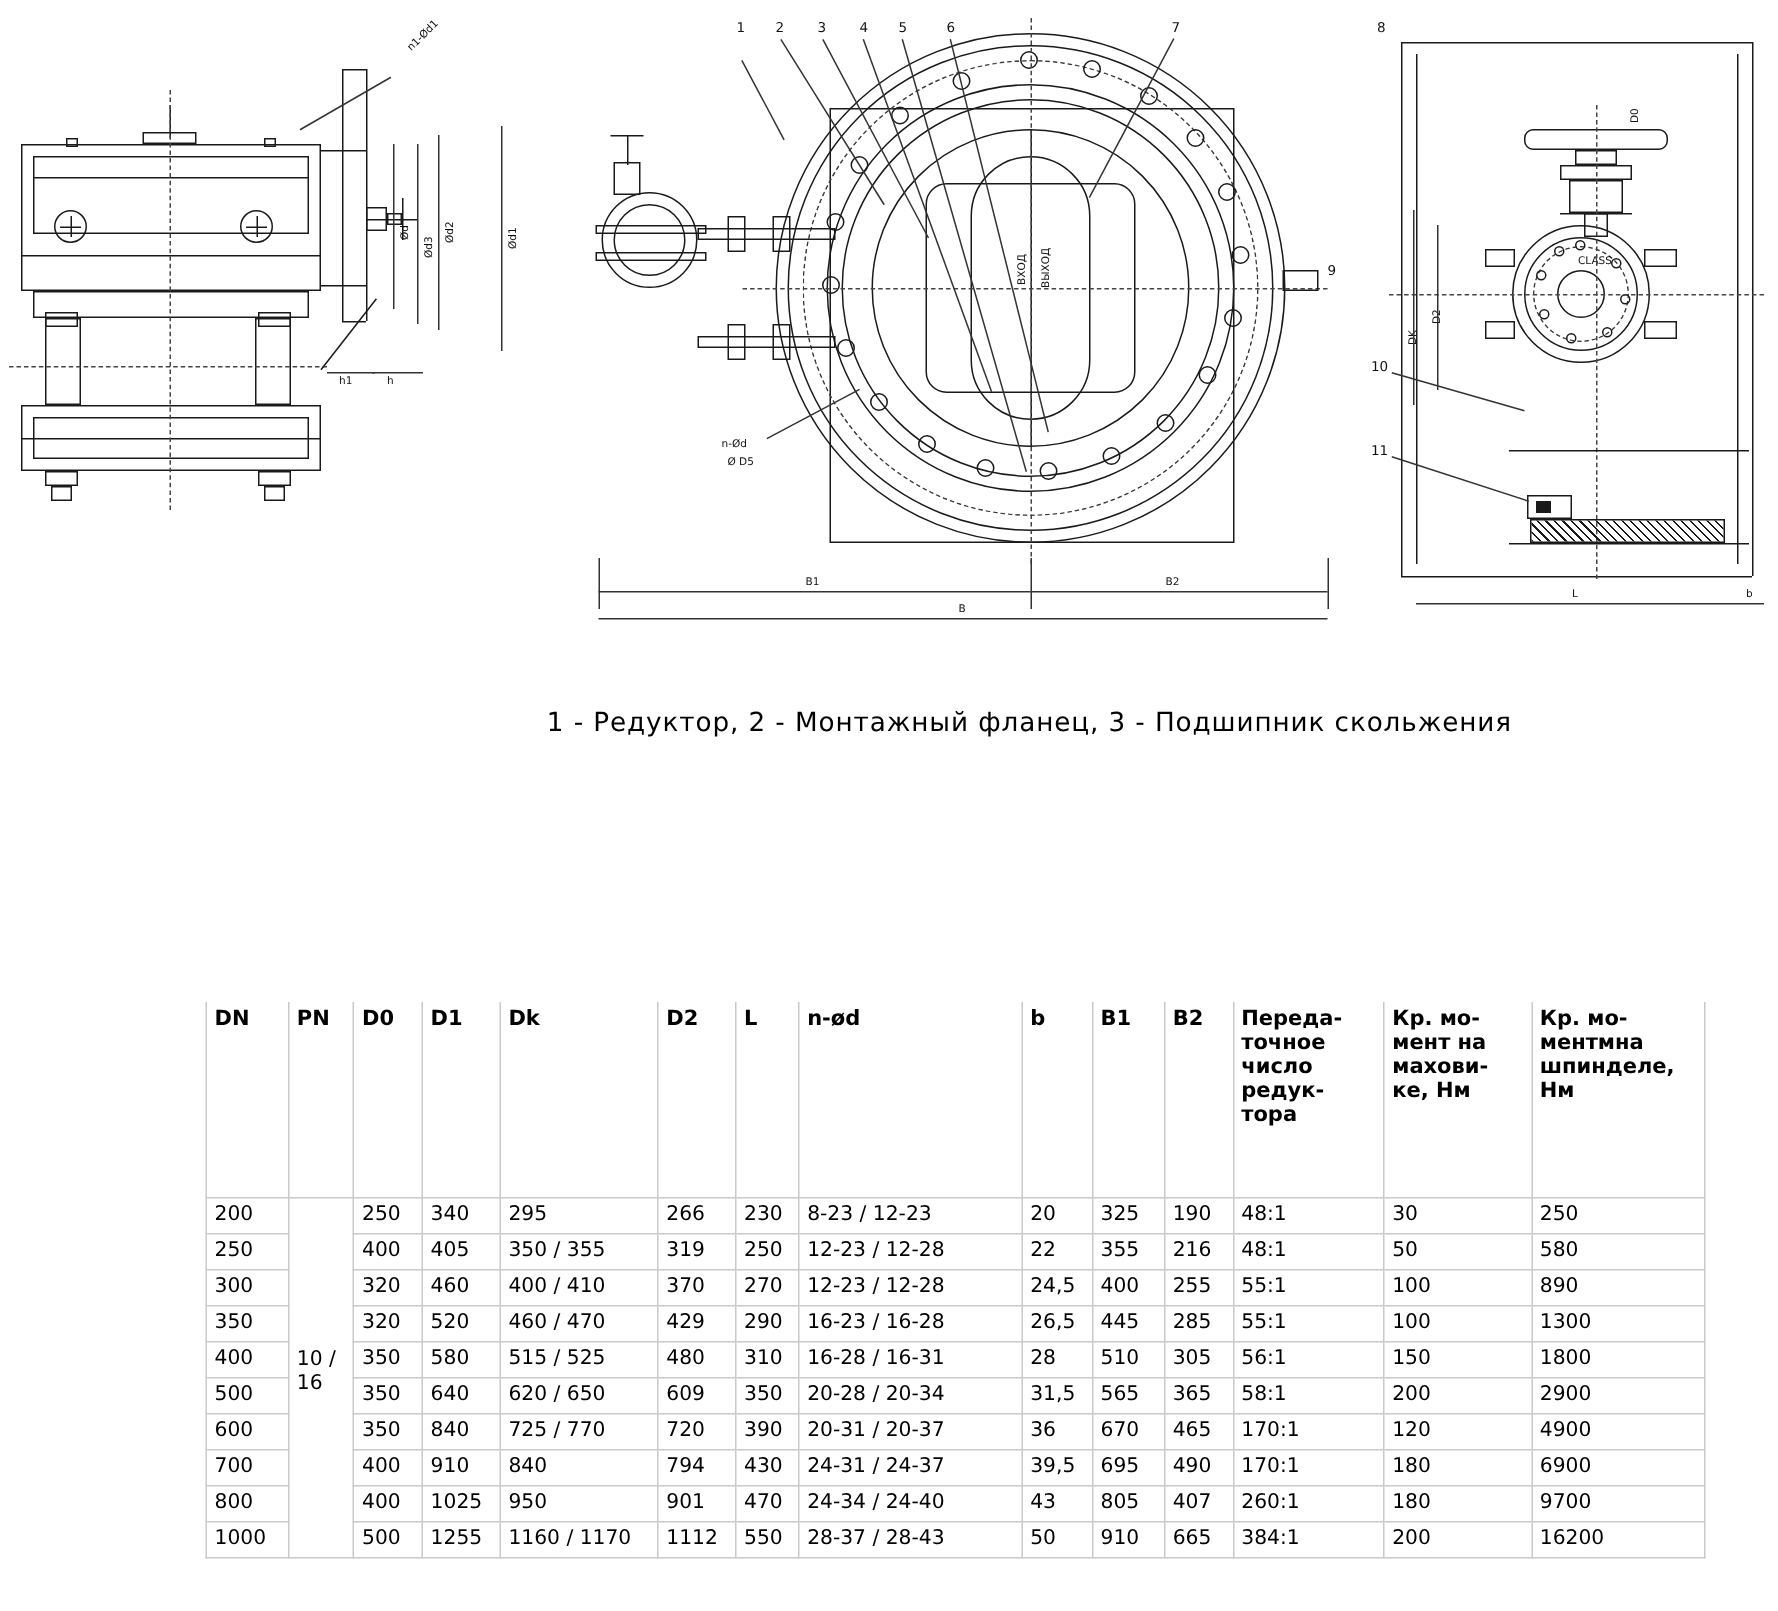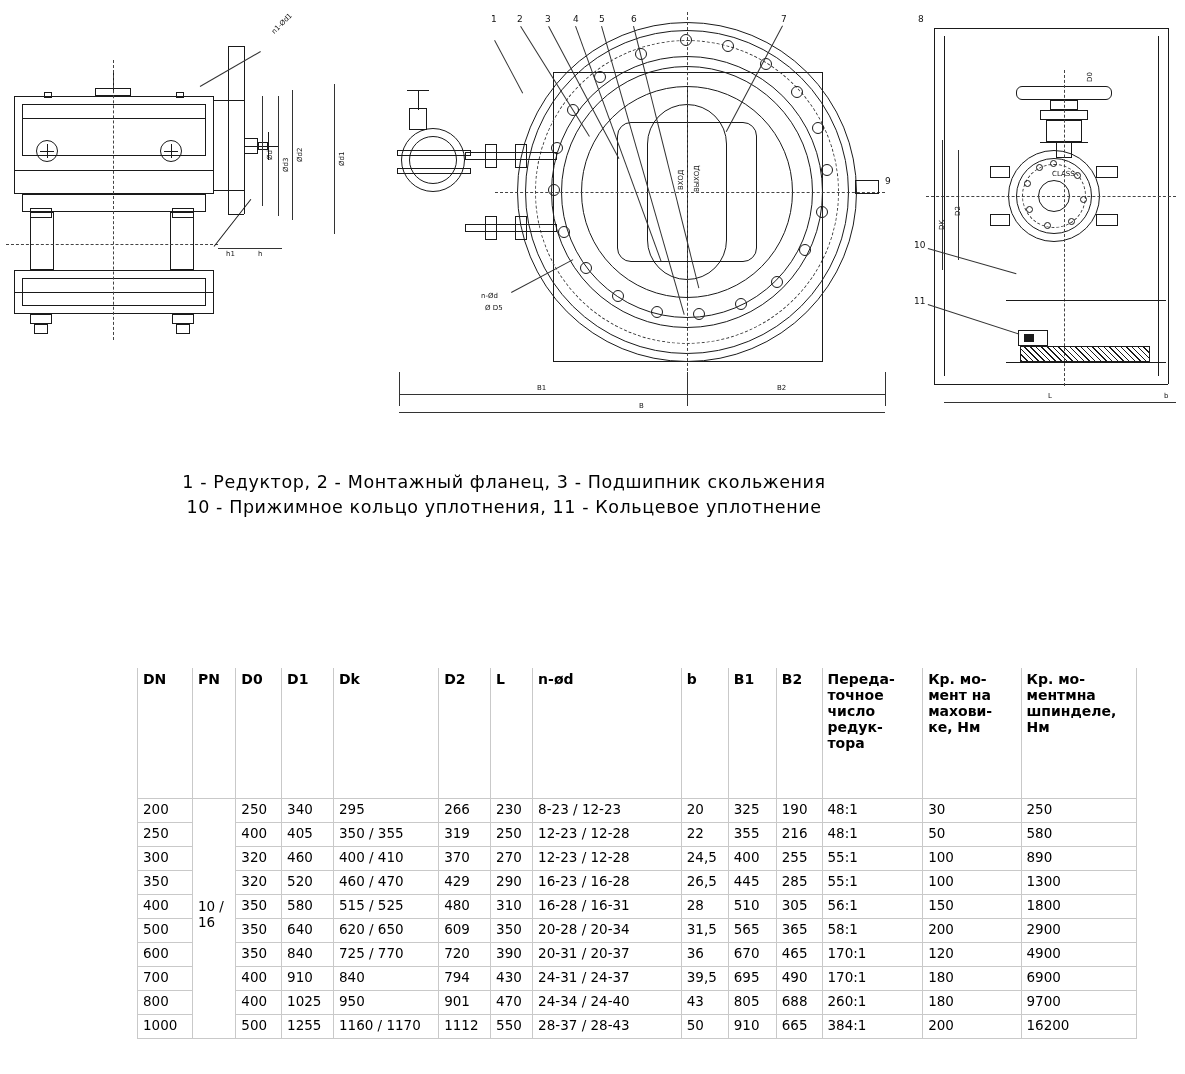--- a/index.html
+++ b/index.html
@@ -73,21 +73,21 @@
   .lbl.rot45 {
     transform: rotate(-45deg);
     transform-origin: left top;
   }
 
   
   #legend {
     position: absolute;
     left: 0; top: 470px;
     width: 1008px;
-    text-align: center;
+    text-align: right;
   }
   #legend .lg-line {
     font-size: 17.5px;
     letter-spacing: 0.6px;
     color: #000;
     line-height: 25px;
     white-space: nowrap;
   }
 
   
@@ -367,21 +367,20 @@
       <div class="ln v thin" style="left:42px;top:140px;height:130px;"></div>
       <div class="ln h thin" style="left:44px;top:402px;width:214px;"></div>
       <div class="lbl sm" style="left:148px;top:392px;">L</div>
       <div class="ln h thin" style="left:258px;top:402px;width:18px;"></div>
       <div class="lbl sm" style="left:264px;top:392px;">b</div>
     </div>
   </div>
 
   <div id="legend">
     <div class="lg-line">1 - Редуктор,  2 - Монтажный фланец,  3 - Подшипник скольжения</div>
-    <div class="lg-line">10 - Прижимное кольцо уплотнения,  11 - Кольцевое уплотнение</div>
   </div>
 
   <div id="table-wrap">
     <table class="spec">
       <thead>
         <tr>
           <th class="col-dn">
             <span class="hd">DN</span>
           </th>
           <th class="col-pn">
@@ -563,21 +562,21 @@
           <tr>
             <td class="col-dn">800</td>
             <td class="col-d0">400</td>
             <td class="col-d1">1025</td>
             <td class="col-dk">950</td>
             <td class="col-d2">901</td>
             <td class="col-l">470</td>
             <td class="col-nod">24-34 / 24-40</td>
             <td class="col-b">43</td>
             <td class="col-b1">805</td>
-            <td class="col-b2">688</td>
+            <td class="col-b2">407</td>
             <td class="col-gear">260:1</td>
             <td class="col-tq1">180</td>
             <td class="col-tq2">9700</td>
           </tr>
           <tr>
             <td class="col-dn">1000</td>
             <td class="col-d0">500</td>
             <td class="col-d1">1255</td>
             <td class="col-dk">1160 / 1170</td>
             <td class="col-d2">1112</td>

